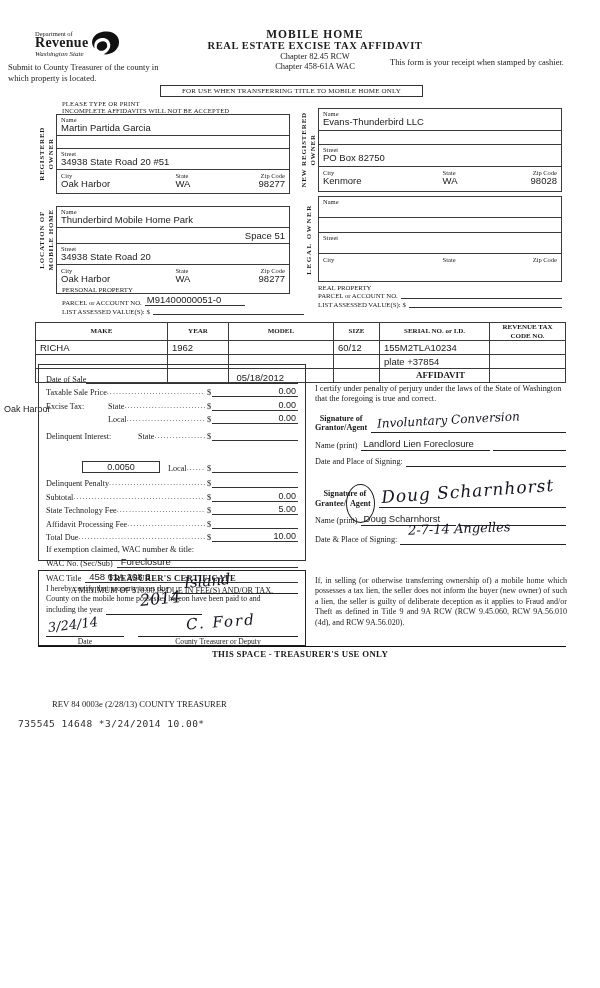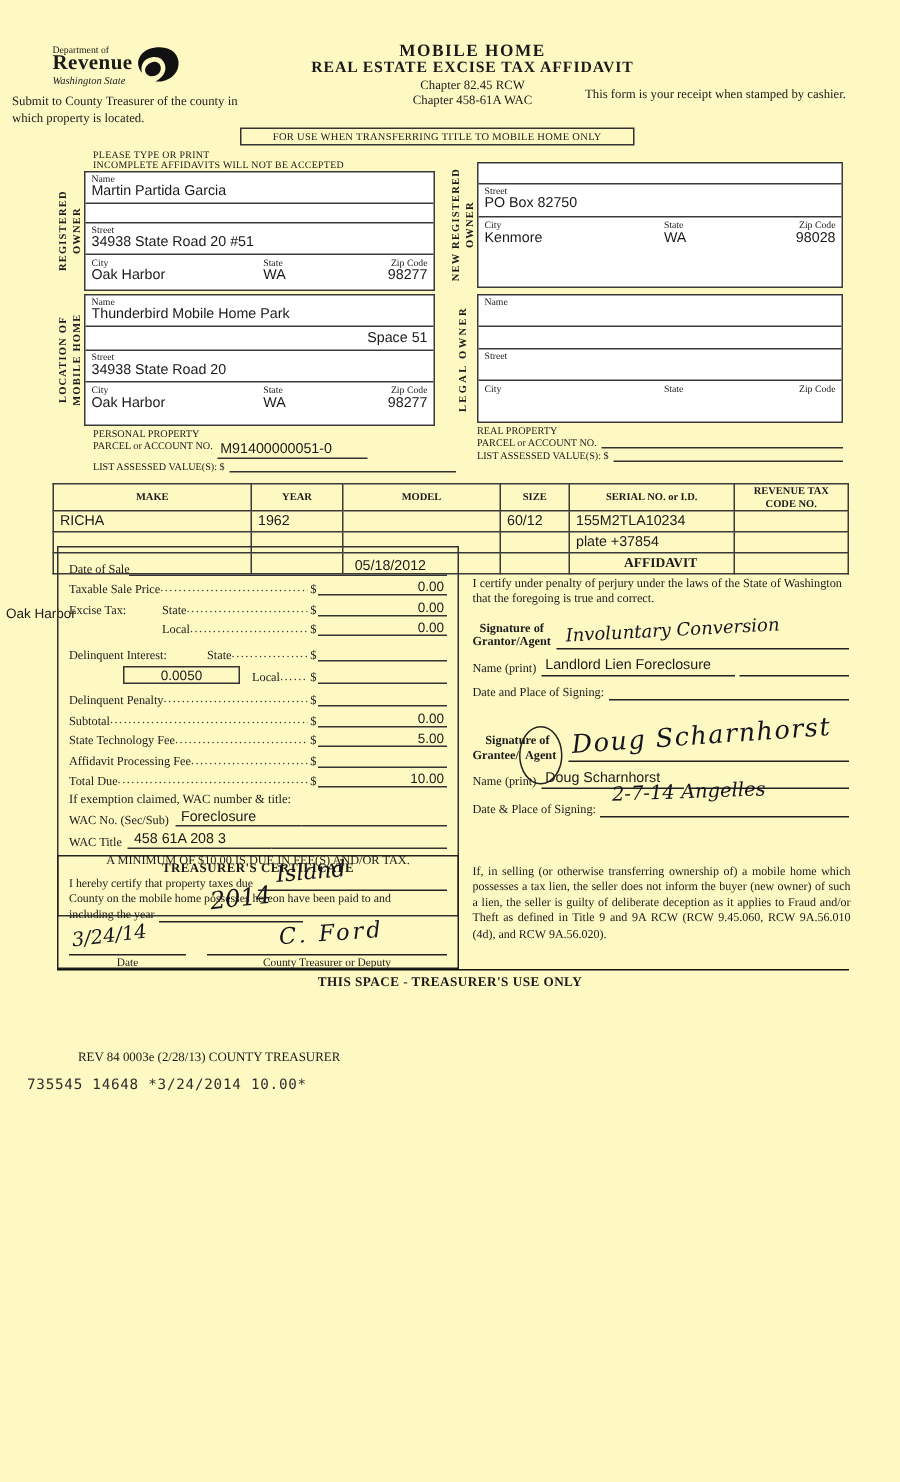--- a/index.html
+++ b/index.html
@@ -1,17 +1,17 @@
 <!DOCTYPE html>
 <html><head>
 <meta charset="utf-8">
 <style>
   * { margin:0; padding:0; box-sizing:border-box; }
   html,body { background:#e8e8e8; }
-  .page { position:relative; width:600px; height:988px; background:#fef9c3;
+  .page { position:relative; width:600px; height:988px; background:#ffffff;
           font-family:"Liberation Serif", serif; color:#1a1a1a; overflow:hidden; }
   .abs { position:absolute; }
   .sans { font-family:"Liberation Sans", sans-serif; }
   .mono { font-family:"DejaVu Sans Mono", monospace; }
   .hand { font-family:"DejaVu Serif", serif; font-style:italic; color:#15151f; }
   .b { font-weight:bold; }
   .ctr { text-align:center; }
 
   
   .logo-dept { font-size:6.5px; }
@@ -34,21 +34,21 @@
   .csz > div { padding-top:1px; }
   .csz .cc { flex:2.3; padding-left:4px; }
   .csz .cs { flex:1.1; }
   .csz .cz { flex:1.1; text-align:right; padding-right:4px; }
   .vwrap { position:absolute; width:18px; display:flex; align-items:center; justify-content:center; overflow:visible; }
   .vtext { transform:rotate(-90deg); white-space:pre-line; text-align:center; font-weight:bold;
            font-size:7px; letter-spacing:0.8px; line-height:1.25; flex:none; }
 
   
   .plabel { font-size:6.8px; line-height:1.25; }
-  .pline { font-size:6.8px; display:flex; }
+  .pline { font-size:6.8px; display:flex; align-items:flex-end; }
   .pfill { flex:1; border-bottom:1px solid #333; margin-left:3px; }
   .pval { font-family:"Liberation Sans", sans-serif; font-size:9.5px; border-bottom:1px solid #333;
           padding:0 24px 0 2px; margin-left:3px; }
 
   
   .vtab { border-collapse:collapse; table-layout:fixed; width:530px; }
   .vtab th, .vtab td { border:1px solid #3a3a3a; overflow:hidden; }
   .vtab th { font-size:7px; font-weight:bold; text-align:center; height:18px; white-space:pre-line; line-height:1.15; }
   .vtab td { height:14px; font-family:"Liberation Sans", sans-serif; font-size:9.5px; padding:0 4px; }
 
@@ -164,20 +164,24 @@
         <span class="fval">98277</span>
         </div>
     </div>
   </div>
 
   <div class="vwrap" style="left:300px; top:108px; height:84px;">
     <span class="vtext" style="width:84px;">NEW REGISTERED
 OWNER</span>
   </div>
   <div class="obox" style="left:318px; top:108px; width:244px; height:84px;">
+    <div class="orow" style="height:22px;">
+      <span class="flabel">Name</span>
+      <span class="fval">Evans-Thunderbird LLC</span>
+    </div>
     <div class="orow" style="height:14px;"></div>
     <div class="orow" style="height:22px;">
       <span class="flabel">Street</span>
       <span class="fval">PO Box 82750</span>
     </div>
     <div class="orow csz" style="height:23px; padding:1px 0 0 0;">
       <div class="cc">
           <span class="flabel">City</span>
         <span class="fval">Kenmore</span>
         </div>
@@ -189,21 +193,21 @@
           <span class="flabel">Zip Code</span>
         <span class="fval">98028</span>
         </div>
     </div>
   </div>
 
   <div class="vwrap" style="left:38px; top:196px; height:88px;">
     <span class="vtext" style="width:88px;">LOCATION OF
 MOBILE HOME</span>
   </div>
-  <div class="obox" style="left:56px; top:196px; width:234px; height:88px;">
+  <div class="obox" style="left:56px; top:206px; width:234px; height:88px;">
     <div class="orow" style="height:21px;">
       <span class="flabel">Name</span>
       <span class="fval">Thunderbird Mobile Home Park</span>
     </div>
     <div class="orow" style="height:16px;text-align:right;">
       <span class="fval" style="padding-top:2px;">Space 51</span>
     </div>
     <div class="orow" style="height:21px;">
       <span class="flabel">Street</span>
       <span class="fval">34938 State Road 20</span>
@@ -320,21 +324,21 @@
         <td></td>
         <td></td>
         <td></td>
         <td></td>
       </tr>
     </tbody>
   </table>
 
   <div class="abs sans" style="left:4px; top:404px; font-size:9px;">Oak Harbor</div>
 
-  <div class="abs salebox" style="left:38px; top:364px; width:268px; height:247px;">
+  <div class="abs salebox" style="left:38px; top:364px; width:268px; height:197px;">
     <div class="fee-row" style="height:16px;">
       <span class="fee-lab">Date of Sale</span>
       <span class="amt" style="flex:1; width:auto; padding-right:14px; font-size:9.5px;">05/18/2012</span>
     </div>
     <div class="fee-row">
       <span class="fee-lab">Taxable Sale Price</span>
       <span class="dots"></span>
         <span class="dollar">$</span>
       <span class="amt">0.00</span>
     </div>
@@ -352,21 +356,21 @@
         <span class="dollar">$</span>
       <span class="amt">0.00</span>
     </div>
     <div class="fee-row" style="margin-top:3px;">
       <span class="fee-prew">Delinquent Interest:</span>
       <span class="fee-lab">State</span>
       <span class="dots"></span>
         <span class="dollar">$</span>
       <span class="amt"></span>
     </div>
-    <div class="fee-row" style="margin-top:2px;padding-left:36px;">
+    <div class="fee-row" style="margin-top:19px;padding-left:36px;">
       <span class="ratebox">0.0050</span>
       <span class="fee-lab">Local</span>
       <span class="dots"></span>
         <span class="dollar">$</span>
       <span class="amt"></span>
     </div>
     <div class="fee-row" style="margin-top:2px;">
       <span class="fee-lab">Delinquent Penalty</span>
       <span class="dots"></span>
         <span class="dollar">$</span>

